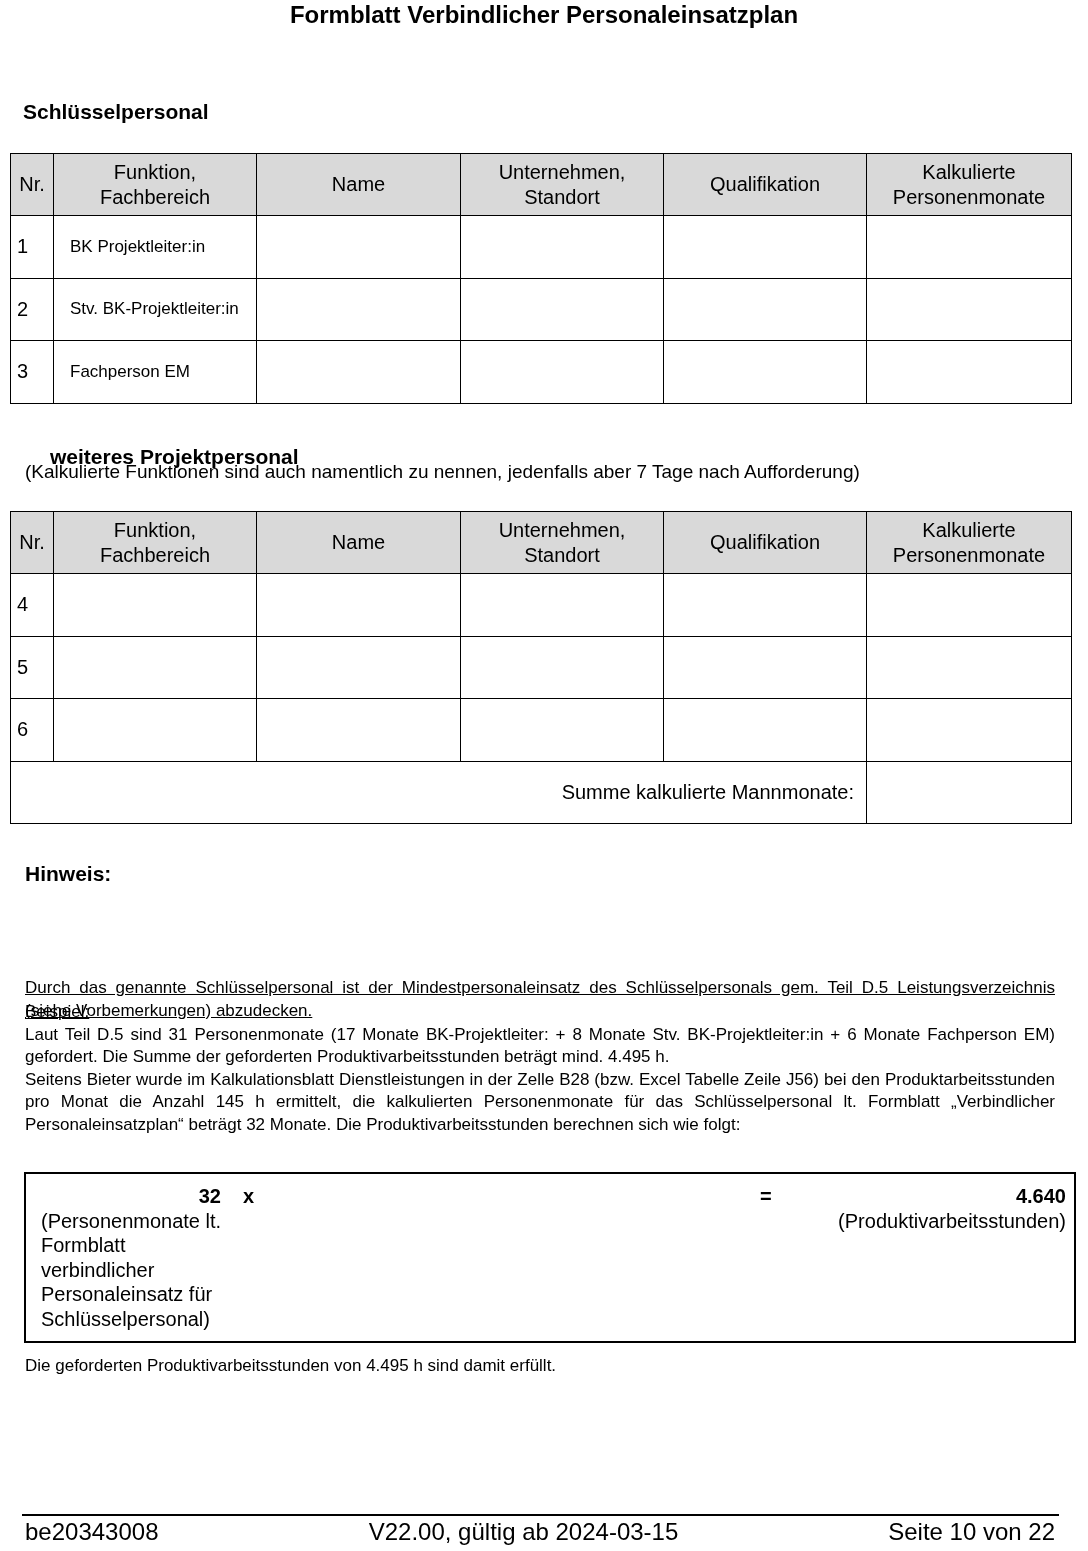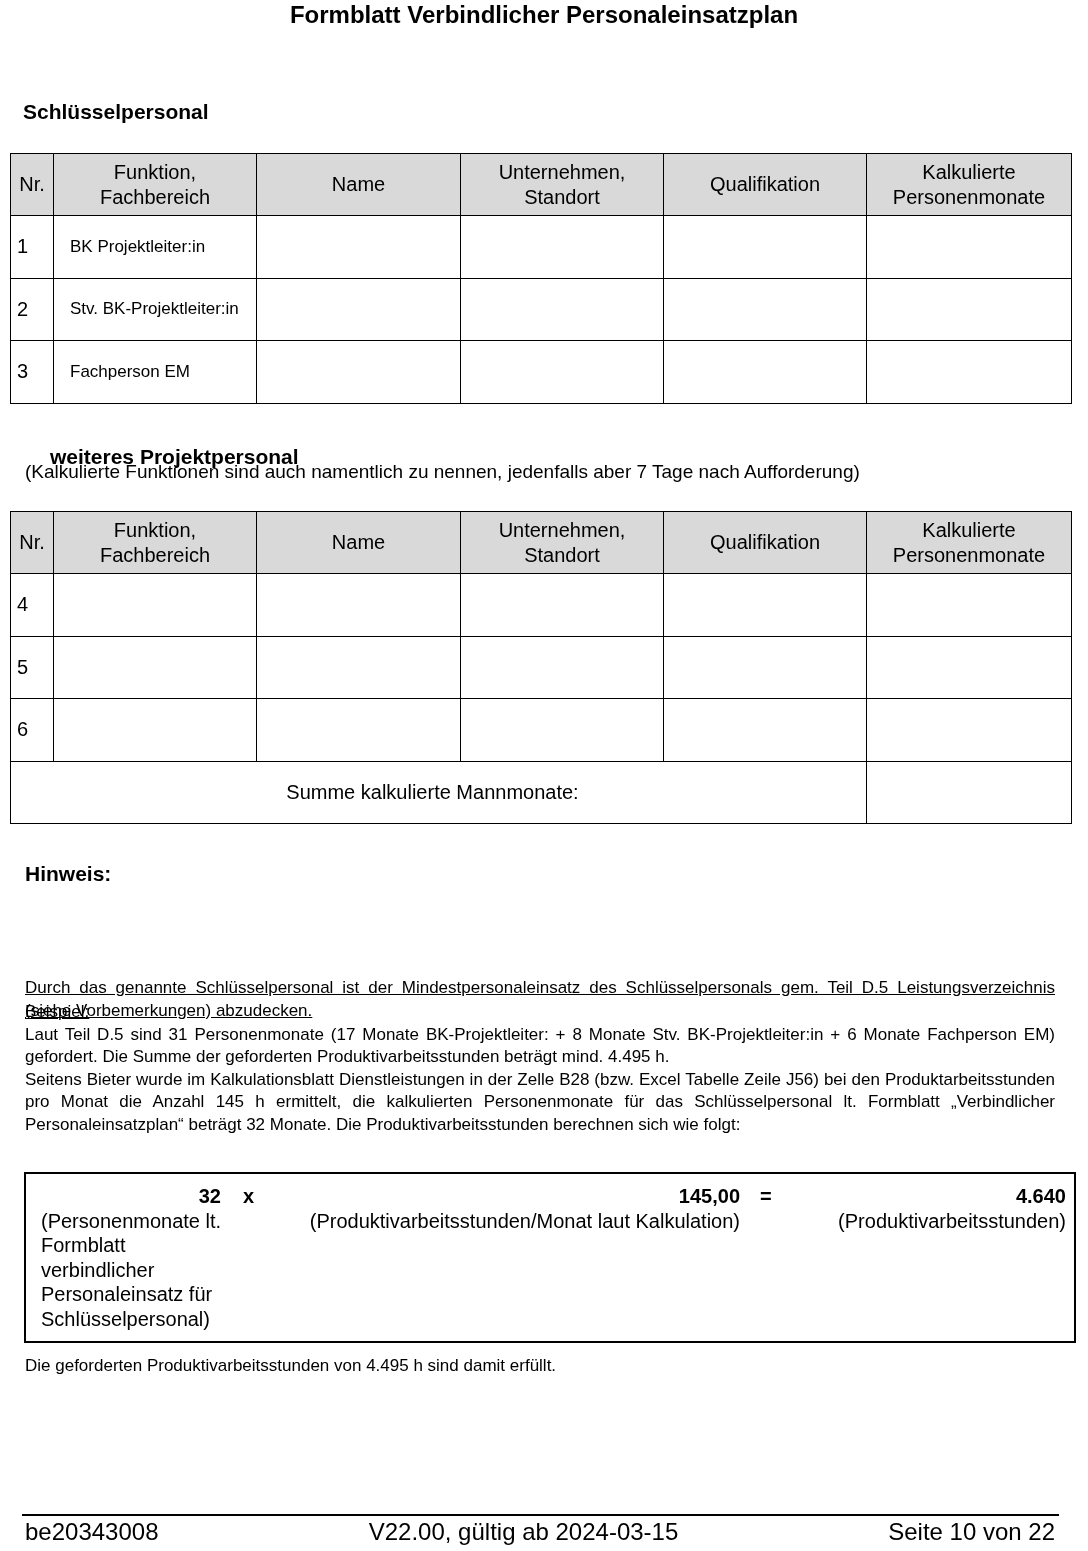--- a/index.html
+++ b/index.html
@@ -11,21 +11,21 @@
 
   .h2 { position: absolute; font-size: 21px; font-weight: bold; line-height: 26px; }
   .sub { position: absolute; font-size: 19px; line-height: 22px; }
 
   table.grid { position: absolute; left: 10px; width: 1061px; border-collapse: collapse; table-layout: fixed; }
   table.grid td, table.grid th { border: 1px solid #000; font-weight: normal; }
   table.grid th { background: #d9d9d9; font-size: 20px; line-height: 25px; text-align: center; vertical-align: middle; height: 62px; }
   table.grid td { height: 62.5px; font-size: 17px; vertical-align: middle; }
   table.grid td.nr { font-size: 20px; padding-left: 6px; }
   table.grid td.fn { padding-left: 16px; white-space: nowrap; overflow: visible; }
-  table.grid td.sumlabel { text-align: center; padding-right: 12px; font-size: 20px; }
+  table.grid td.sumlabel { text-align: right; padding-right: 12px; font-size: 20px; }
 
   .para { position: absolute; left: 25px; width: 1030px; font-size: 17px; line-height: 22.5px; text-align: justify; }
   .u { text-decoration: underline; }
 
   .formula { position: absolute; left: 24px; top: 1172px; width: 1052px; height: 171px; border: 2px solid #000; font-size: 20px; line-height: 24.5px; }
   .fcol { position: absolute; top: 10px; }
   .bold { font-weight: bold; }
   .ctr { text-align: right; }
 
   .footer-line { position: absolute; left: 22px; top: 1514px; width: 1037px; height: 2px; background: #000; }
@@ -144,24 +144,20 @@
   <span>Laut Teil D.5 sind 31 Personenmonate (17 Monate BK-Projektleiter: + 8 Monate Stv. BK-Projektleiter:in + 6 Monate Fachperson EM) gefordert. Die Summe der geforderten Produktivarbeitsstunden beträgt mind. 4.495 h.</span><br>
   <span>Seitens Bieter wurde im Kalkulationsblatt Dienstleistungen in der Zelle B28 (bzw. Excel Tabelle Zeile J56) bei den Produktarbeitsstunden pro Monat die Anzahl 145 h ermittelt, die kalkulierten Personenmonate für das Schlüsselpersonal lt. Formblatt „Verbindlicher Personaleinsatzplan“ beträgt 32 Monate. Die Produktivarbeitsstunden berechnen sich wie folgt:</span>
 </div>
 
 <div class="formula">
   <div class="fcol" style="left:15px; width:200px;">
     <div class="bold ctr" style="width:180px;">32</div>
     <div>(Personenmonate lt. Formblatt verbindlicher Personaleinsatz für Schlüsselpersonal)</div>
   </div>
   <div class="fcol bold" style="left:217px;">x</div>
-  <div class="fcol ctr" style="left:244px; width:470px;">
-    <div class="bold">145,00</div>
-    <div>(Produktivarbeitsstunden/Monat laut Kalkulation)</div>
-  </div>
   <div class="fcol bold" style="left:734px;">=</div>
   <div class="fcol ctr" style="left:780px; width:260px;">
     <div class="bold">4.640</div>
     <div>(Produktivarbeitsstunden)</div>
   </div>
 </div>
 
 <div class="para" style="top:1355px;">Die geforderten Produktivarbeitsstunden von 4.495 h sind damit erfüllt.</div>
 
 <div class="footer-line"></div>

